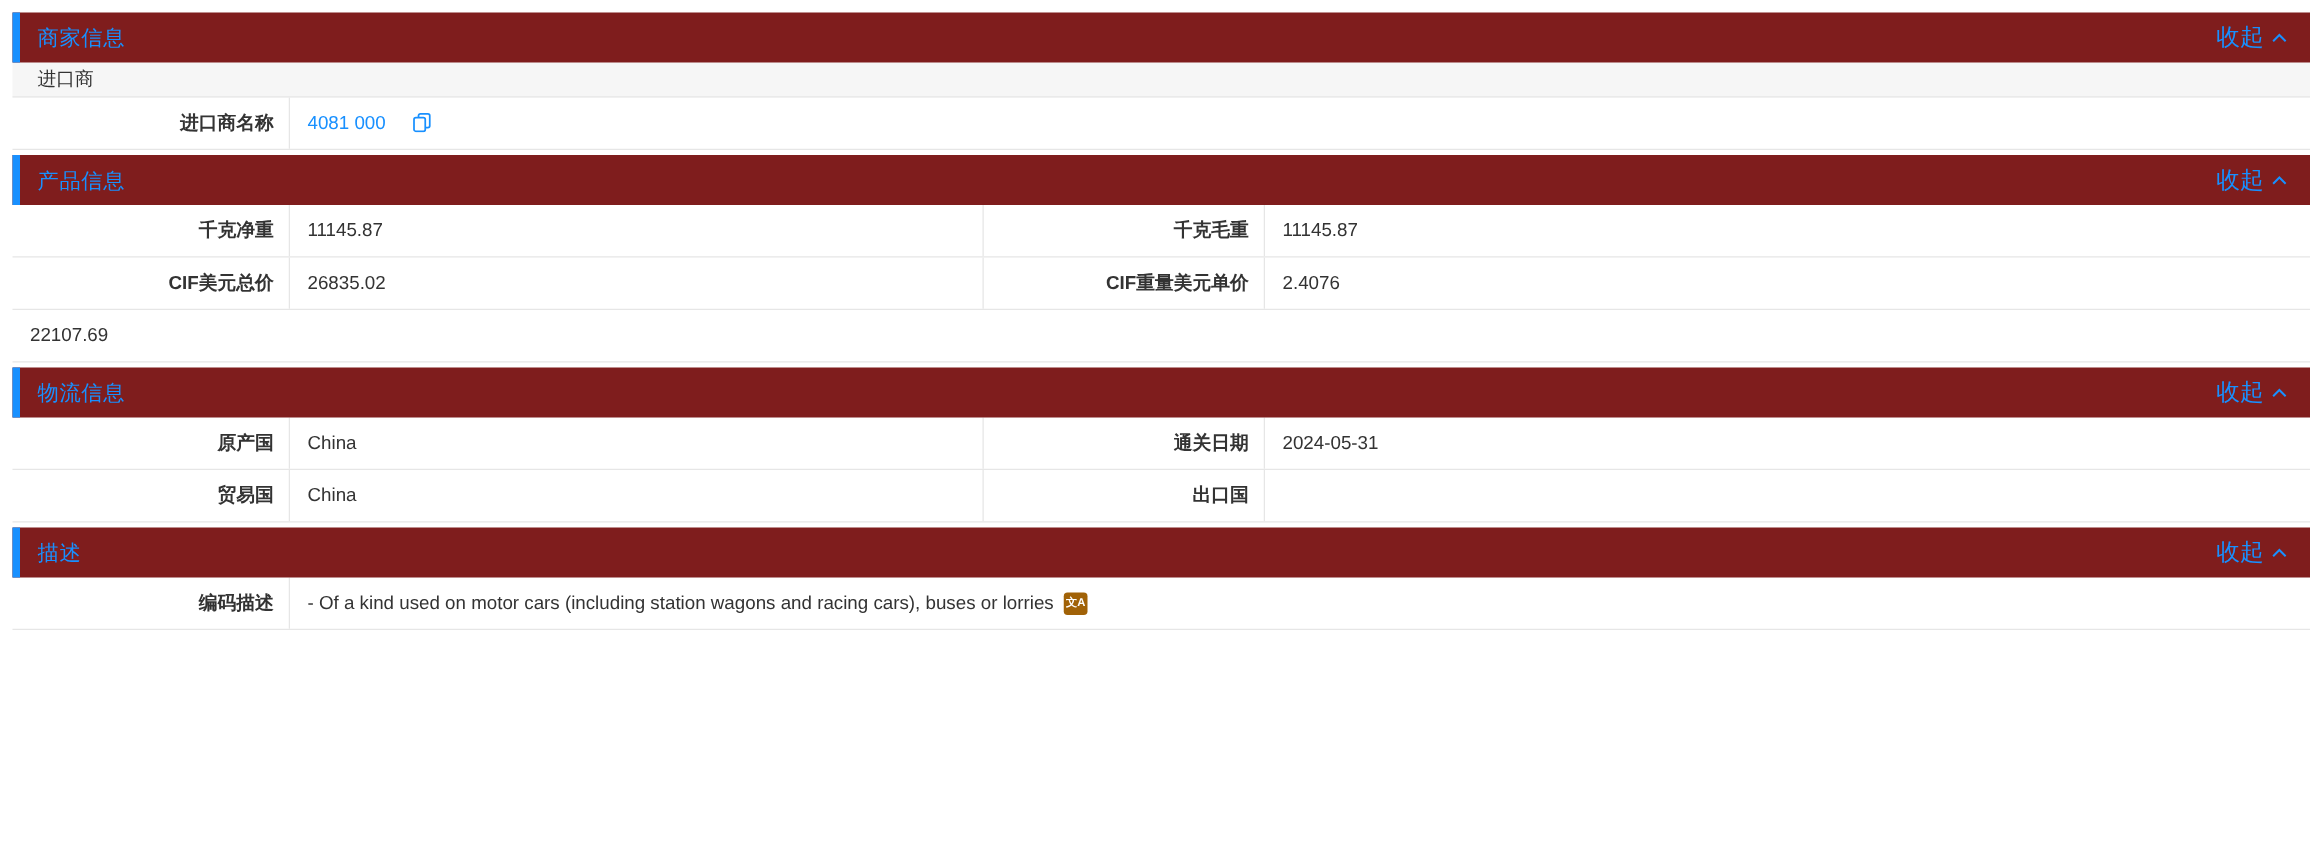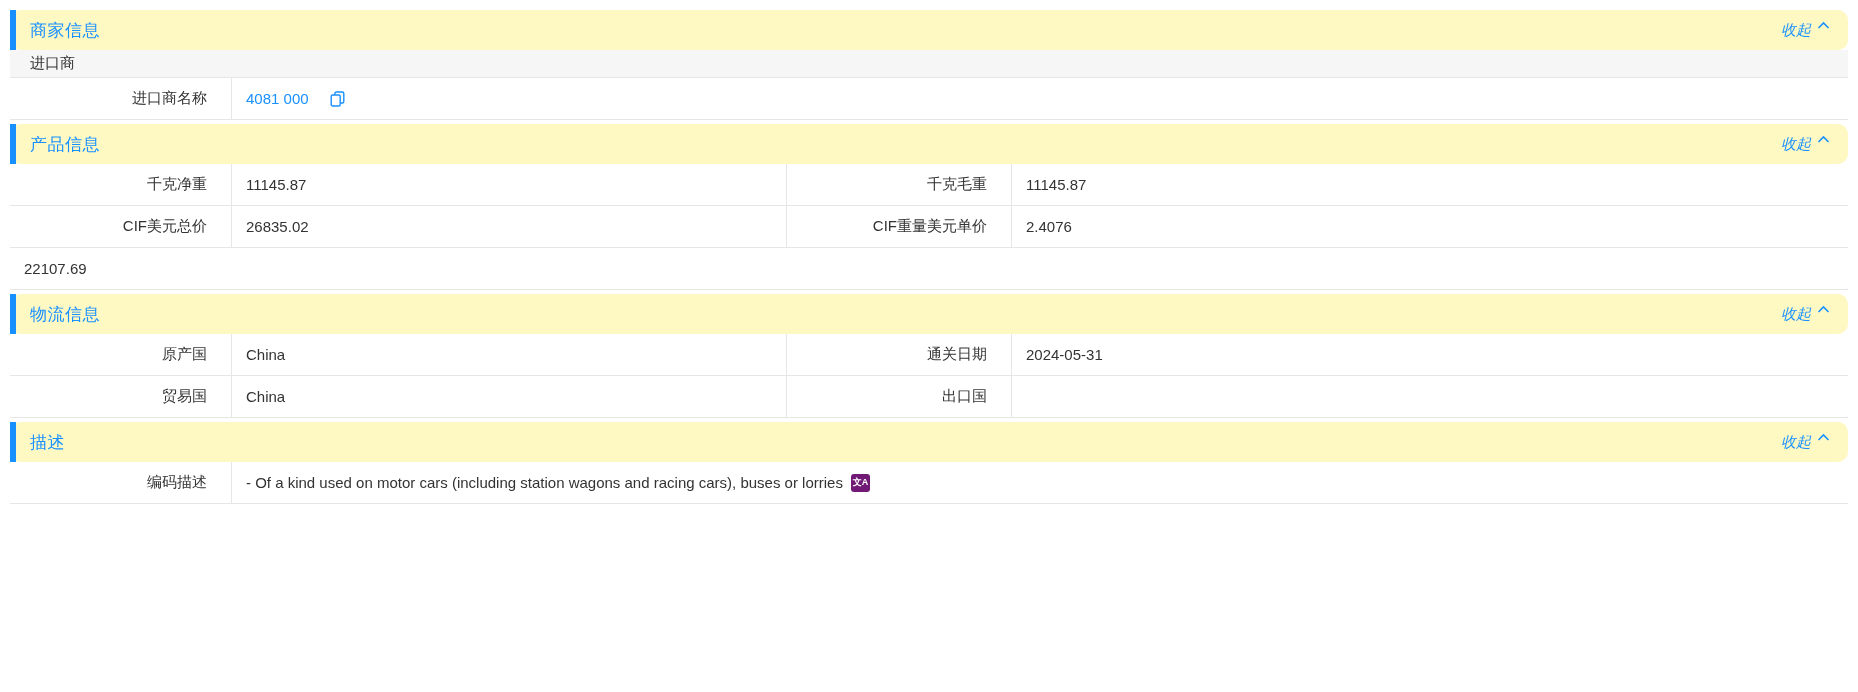--- a/index.html
+++ b/index.html
@@ -8,86 +8,85 @@
     color:#333;
     width:1858px;
   }
   .page{padding:10px 10px 4px 10px;}
 
   
   .section{margin-bottom:4px;}
   .sec-header{
     position:relative;
     height:40px;
-    background:#fef9c3;
+    background:#7f1d1d;
     display:flex;
     align-items:center;
     justify-content:space-between;
     padding:0 18px 0 20px;
     box-sizing:border-box;
-    border-radius:10px;
   }
   .sec-header .accent{
     position:absolute;left:0;top:0;bottom:0;width:6px;background:#1890ff;
   }
   .sec-title{
     color:#1890ff;font-size:17px;font-weight:400;letter-spacing:0.5px;
   }
   .collapse-btn{
-    color:#1890ff;font-size:15px;cursor:pointer;display:flex;align-items:flex-start;gap:6px;
-    background:none;border:none;padding:0;font-family:inherit;font-style:italic;
+    color:#1890ff;font-size:19px;cursor:pointer;display:flex;align-items:center;gap:6px;
+    background:none;border:none;padding:0;font-family:inherit;
   }
   .collapse-btn svg{display:block;}
 
   
   .row{
     display:grid;
     box-sizing:border-box;
     border-bottom:1px solid #e6e6e6;
     min-height:41px;
     align-items:stretch;
   }
   .row.two{grid-template-columns:222px 555px 225px 1fr;}
   .row.full{grid-template-columns:222px 1fr;}
   .cell{
     display:flex;align-items:center;box-sizing:border-box;
     font-size:15px;min-height:41px;
   }
   .cell.label{
     justify-content:flex-end;
-    font-weight:400;
-    padding-right:24px;
+    font-weight:700;
+    padding-right:12px;
     border-right:1px solid #e6e6e6;
   }
   .cell.value{
     padding-left:14px;
     padding-right:10px;
   }
   .cell.value.mid{border-right:1px solid #e6e6e6;}
 
   .group-row{
     height:28px;
     background:#f6f6f6;
     display:flex;align-items:center;
     padding-left:20px;
     border-bottom:1px solid #e6e6e6;
     font-size:15px;color:#333;
     box-sizing:border-box;
   }
 
   .link-value{
-    color:#1890ff;text-decoration:none;display:inline-flex;align-items:flex-end;gap:21px;
+    color:#1890ff;text-decoration:none;display:inline-flex;align-items:flex-start;gap:21px;
     font-size:15px;cursor:pointer;
   }
   .copy-icon{display:inline-flex;cursor:pointer;}
 
   .translate-icon{
     display:inline-flex;align-items:center;justify-content:center;
     width:19px;height:18px;border-radius:3px;
-    background:#701a75;color:#fff;
+    background:#a16207;color:#fff;
     font-size:9px;font-weight:700;line-height:1;
     margin-left:8px;cursor:pointer;user-select:none;
   }
   .desc-value{display:flex;align-items:center;text-align:center;}
 </style>
 </head>
 <body>
 
 <div class="page">
 

